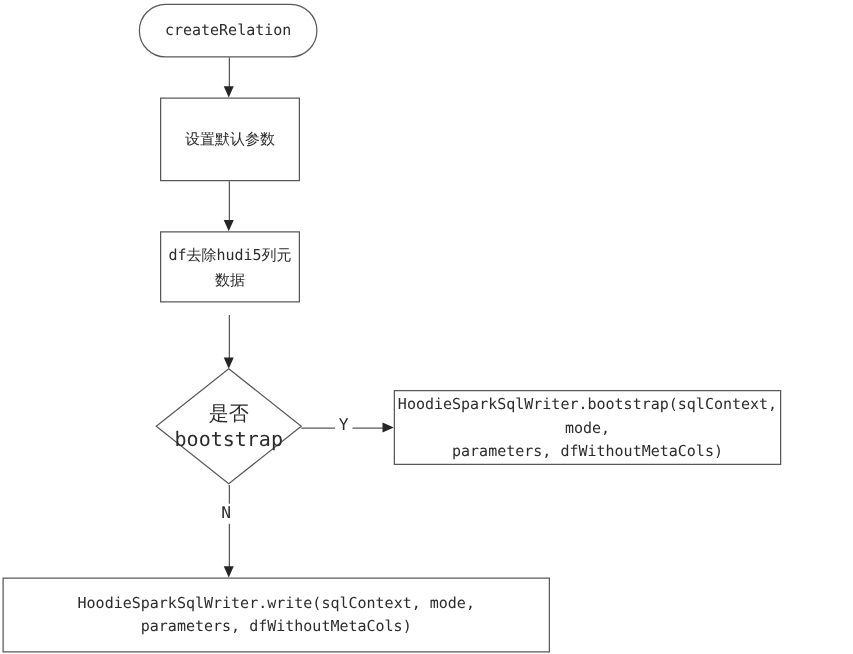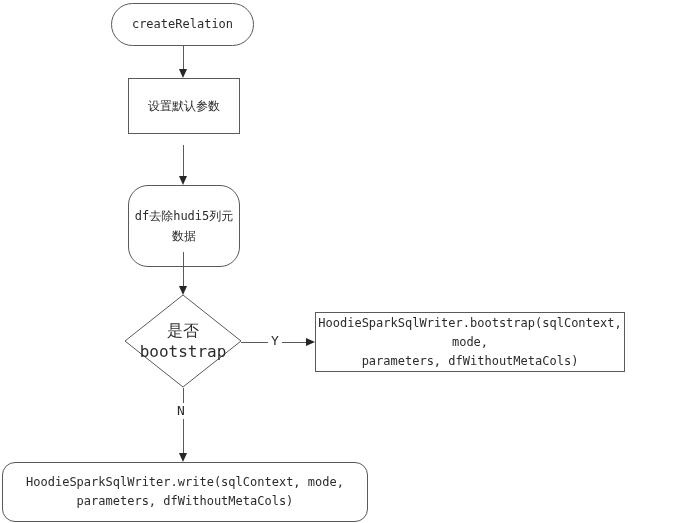--- a/index.html
+++ b/index.html
@@ -24,24 +24,24 @@
     align-items: center;
     justify-content: center;
     text-align: center;
     color: #2b2b2b;
     font-size: 12px;
     line-height: 19px;
     white-space: pre-line;
   }
   .terminator { border-radius: 22px; }
   .node-start       { left: 111px; top: 3px;   width: 143px; height: 43px; text-align: center; }
-  .node-defaults    { left: 128px; top: 78px;  width: 112px; height: 56px; }
-  .node-stripmeta   { left: 128px; top: 185px; width: 112px; height: 82px; line-height: 20px; border-radius: 20px; }
+  .node-defaults    { left: 128px; top: 78px;  width: 112px; height: 67px; }
+  .node-stripmeta   { left: 128px; top: 185px; width: 112px; height: 57px; line-height: 20px; }
   .node-bootstrap   { left: 315px; top: 312px; width: 310px; height: 60px; }
-  .node-write       { left: 2px;   top: 462px; width: 366px; height: 60px; border-radius: 13px; }
+  .node-write       { left: 2px;   top: 462px; width: 438px; height: 60px; }
 
   .diamond-svg {
     position: absolute;
     left: 124px; top: 294px;
     width: 118px; height: 94px;
   }
   .diamond-label {
     position: absolute;
     left: 124px; top: 294px;
     width: 118px; height: 94px;

